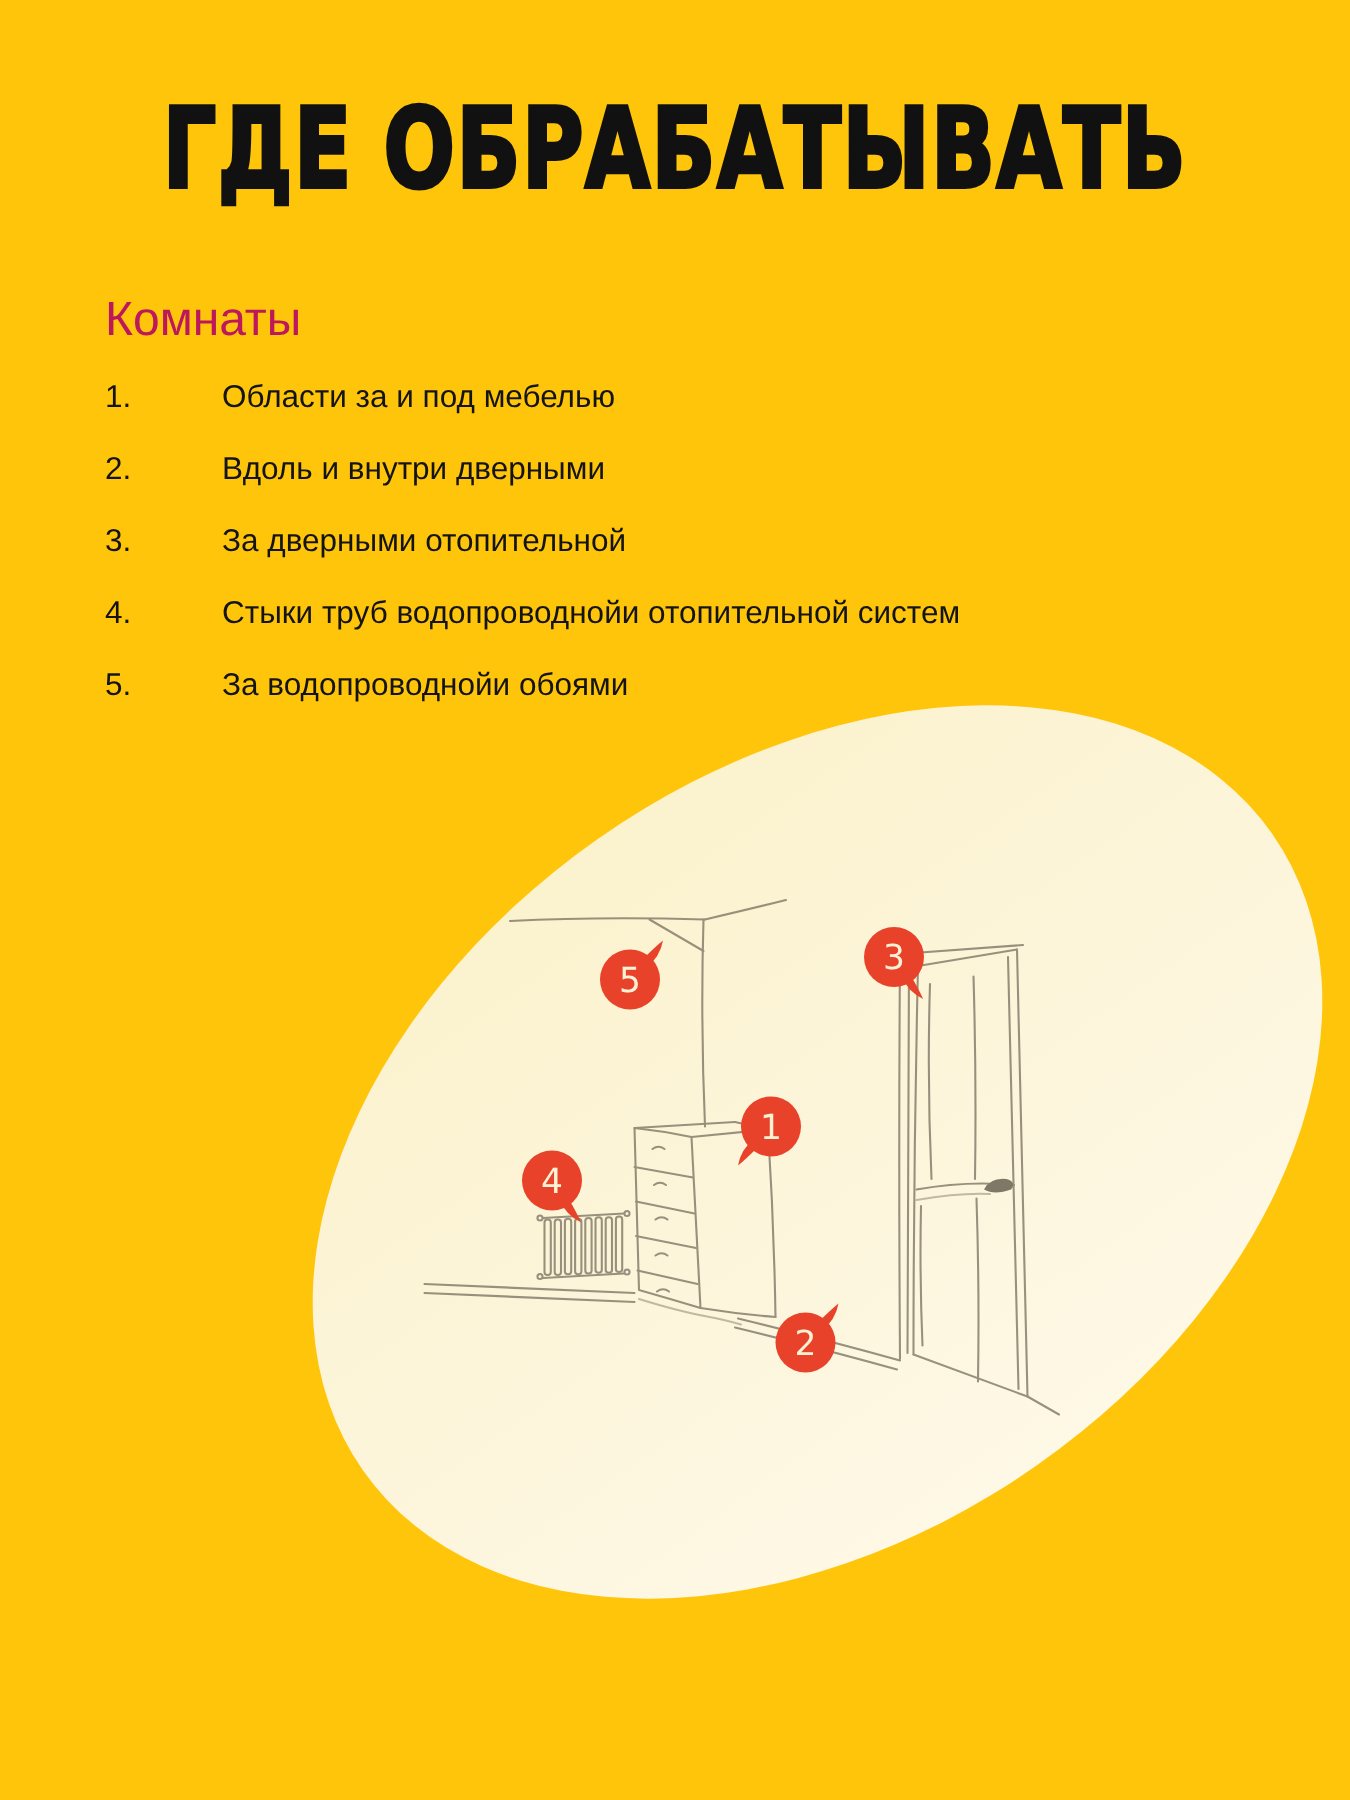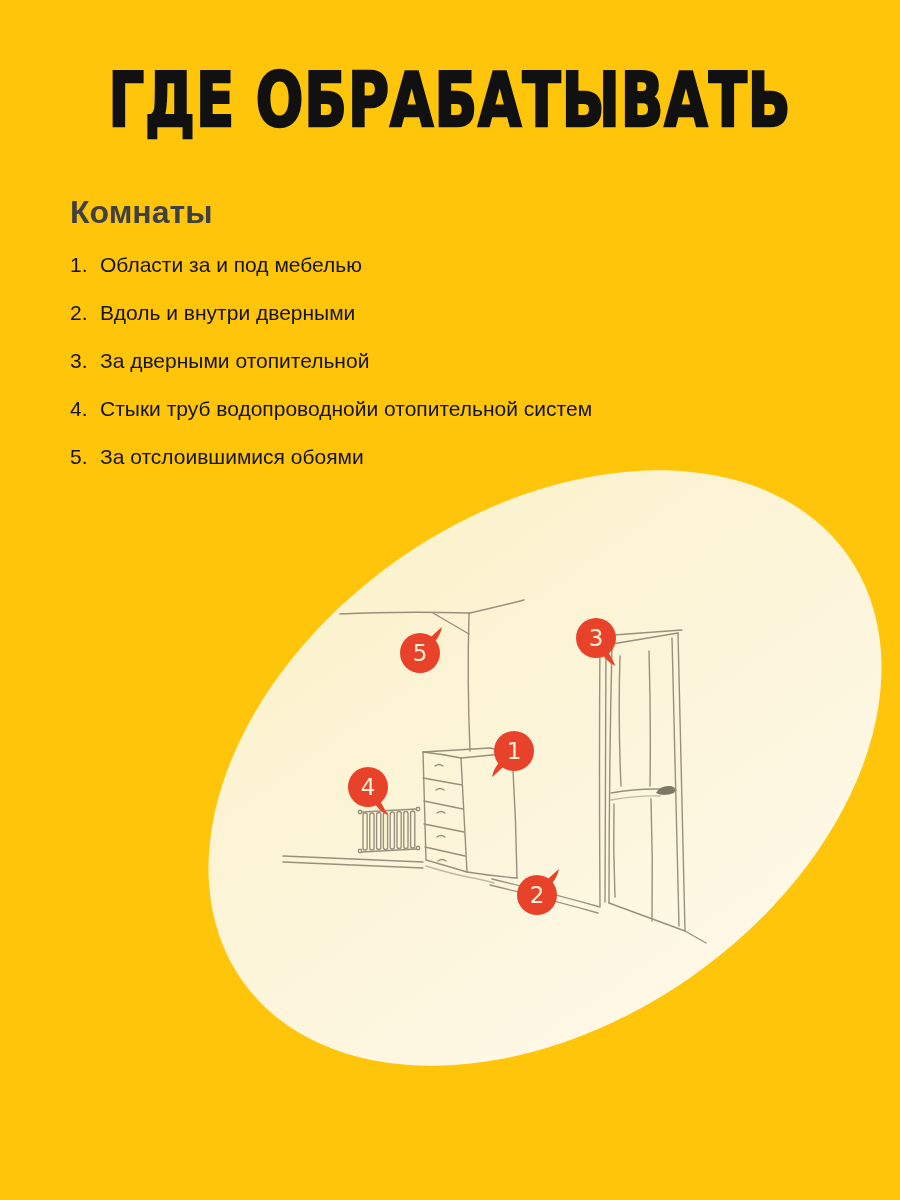--- a/index.html
+++ b/index.html
@@ -7,27 +7,27 @@
        font-family:"Liberation Sans",sans-serif;}
   .poster{position:relative;width:900px;height:848px;background:#FFC50A;}
 
   .title{position:absolute;top:64px;left:0;width:900px;text-align:center;
          font-family:"DejaVu Sans","Liberation Sans",sans-serif;
          font-weight:700;font-size:56px;line-height:1.0;color:#111111;
          letter-spacing:1px;-webkit-text-stroke:2px #111111;
          transform:scaleY(1.32);transform-origin:50% 0;white-space:nowrap;}
 
   .rooms-heading{position:absolute;top:194px;left:70px;
-         font-size:32px;line-height:36px;font-weight:700;color:#404040;}
+         font-size:32px;line-height:36px;font-weight:400;color:#be185d;}
 
   .rooms-list{position:absolute;top:252px;left:70px;width:560px;}
   .list-item{display:flex;margin-bottom:22px;line-height:26px;
          font-size:21px;color:#141414;}
   .list-item .num{flex:0 0 30px;}
-  .list-item .txt{flex:1 1 auto;white-space:nowrap;}
+  .list-item .txt{flex:1 1 auto;white-space:nowrap;margin-left:48px;}
 
   .scene{position:absolute;top:0;left:0;}
 
   .sketch{stroke:#8B8370;stroke-width:1.4;fill:none;stroke-linecap:round;
           stroke-linejoin:round;opacity:.88;}
   .pin-circle{fill:#E8432A;}
   .pin-tail{fill:#E8432A;stroke:none;}
   .pin-label{fill:#FBF2D5;font-family:"DejaVu Sans","Liberation Sans",sans-serif;
              font-size:23px;text-anchor:middle;}
 </style>
@@ -52,21 +52,21 @@
     <div class="list-item">
       <span class="num">3.</span>
       <span class="txt">За дверными отопительной</span>
     </div>
     <div class="list-item">
       <span class="num">4.</span>
       <span class="txt">Стыки труб водопроводнойи отопительной систем</span>
     </div>
     <div class="list-item">
       <span class="num">5.</span>
-      <span class="txt">За отслоившимися обоями</span>
+      <span class="txt">За водопроводнойи обоями</span>
     </div>
   </div>
 
   <svg class="scene" width="900" height="1200" viewBox="0 0 900 1200">
     <defs>
       <linearGradient id="panelGrad" x1="0" y1="0" x2="0" y2="1">
         <stop offset="0" stop-color="#FBF2CE"></stop>
         <stop offset="1" stop-color="#FEF8E6"></stop>
       </linearGradient>
     </defs>

